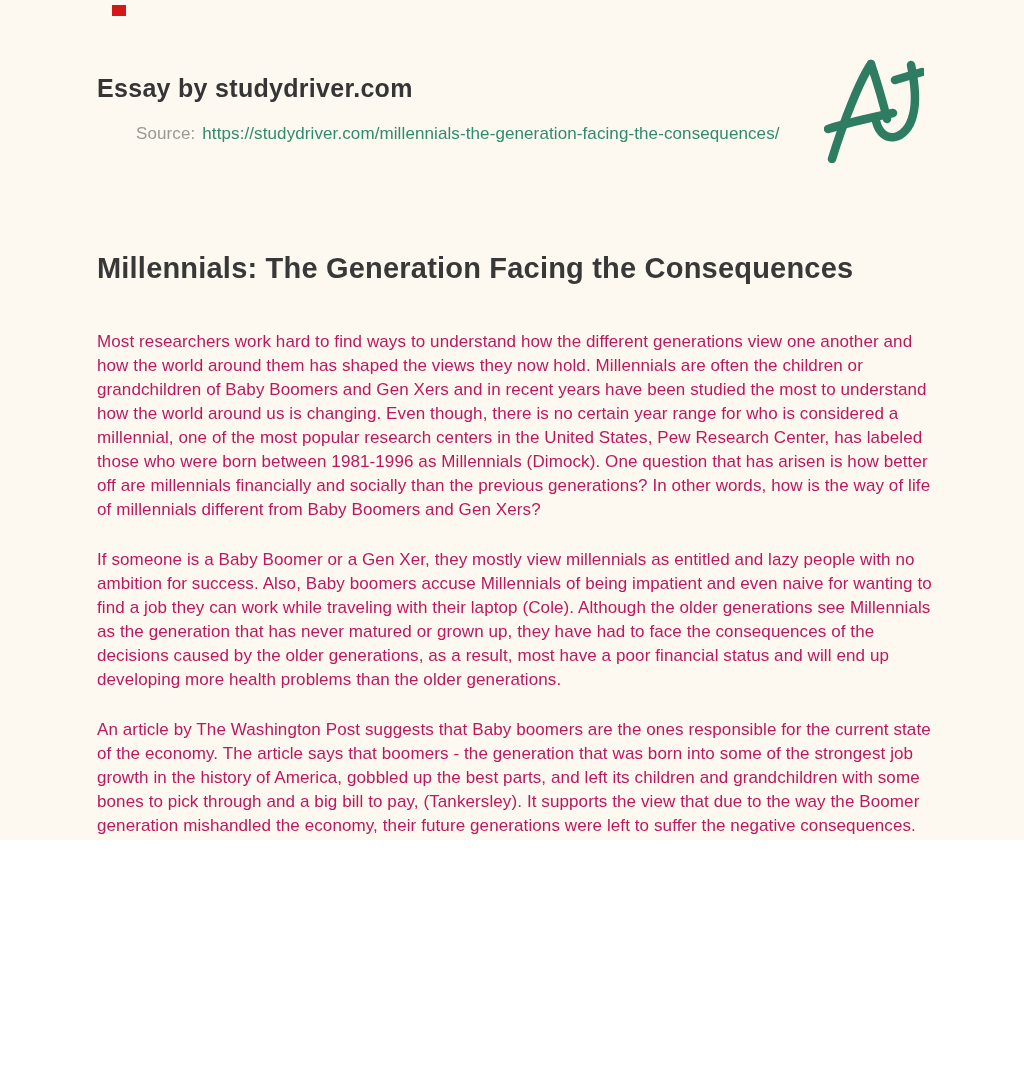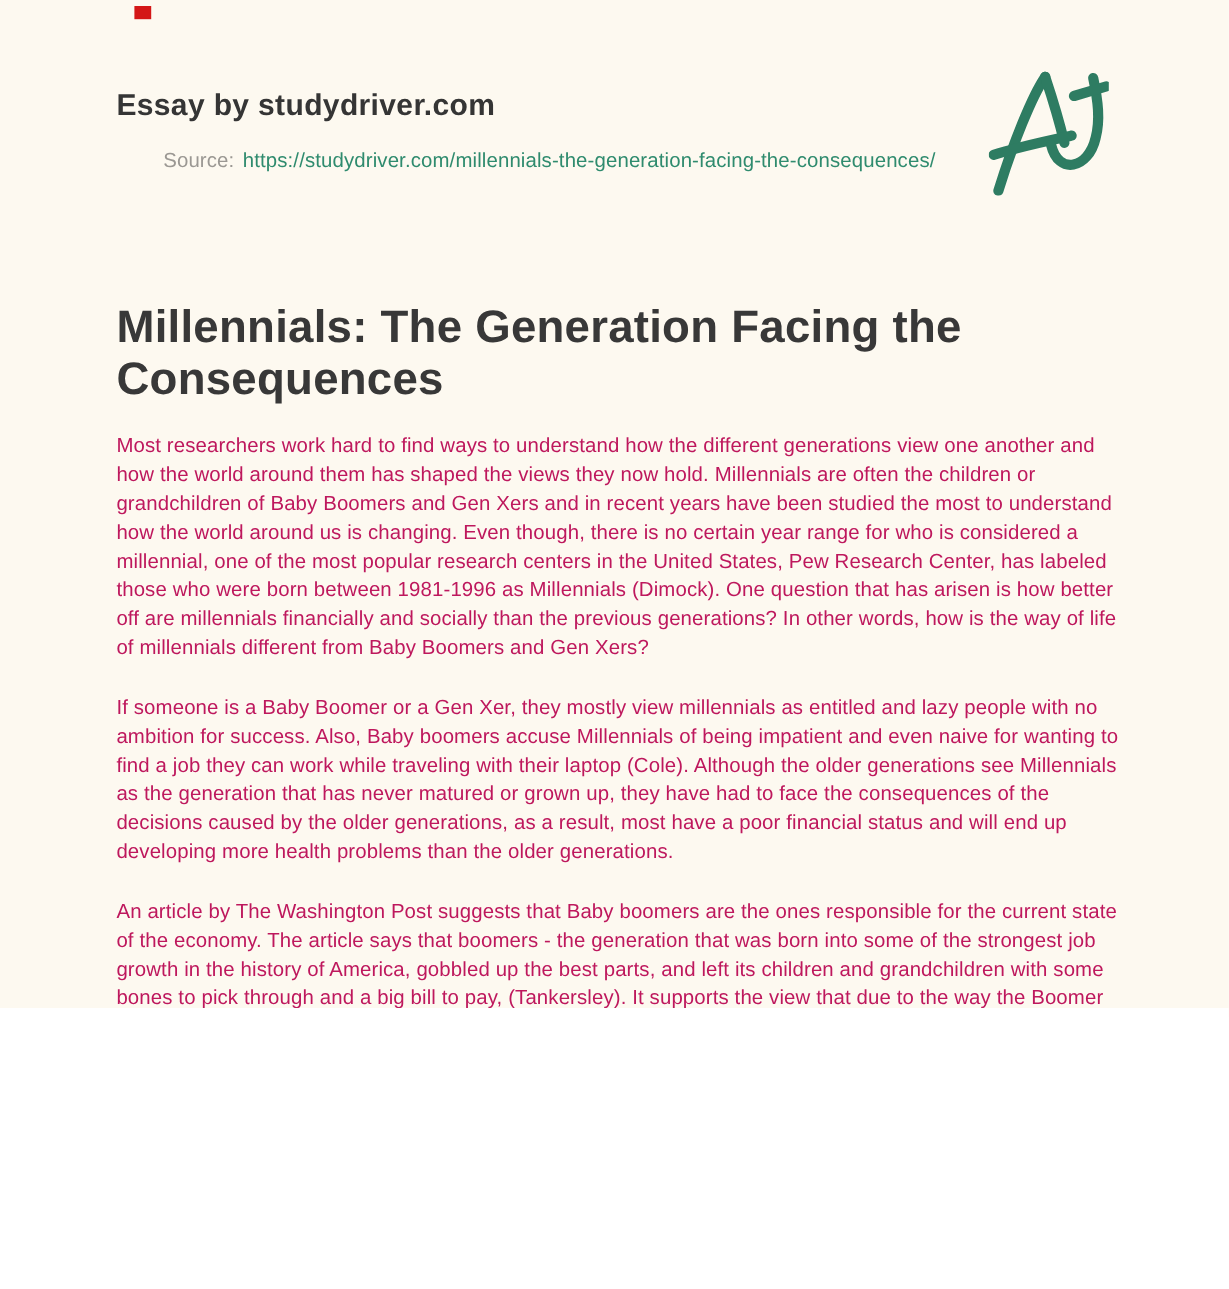--- a/index.html
+++ b/index.html
@@ -55,22 +55,22 @@
     width: 100px;
     height: 105px;
   }
   .content {
     position: absolute;
     left: 97px;
     top: 252px;
     width: 836px;
   }
   .essay-title {
-    margin: 0 0 22px 0;
-    font-size: 38px;
+    margin: 0 0 45px 0;
+    font-size: 29px;
     font-weight: 700;
     letter-spacing: 0.2px;
     color: #383838;
   }
   .essay-paragraph {
     margin: 0 0 26px 0;
     font-size: 17px;
     line-height: 24px;
     letter-spacing: 0.1px;
     color: #be185d;

